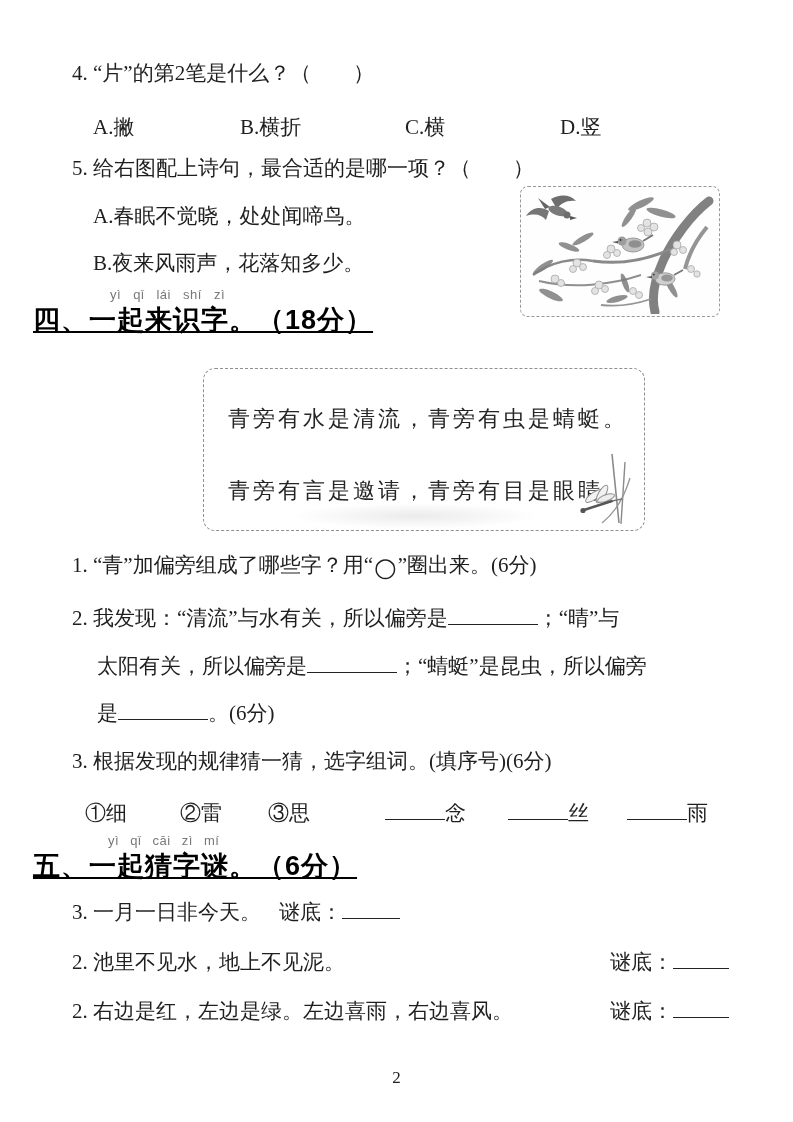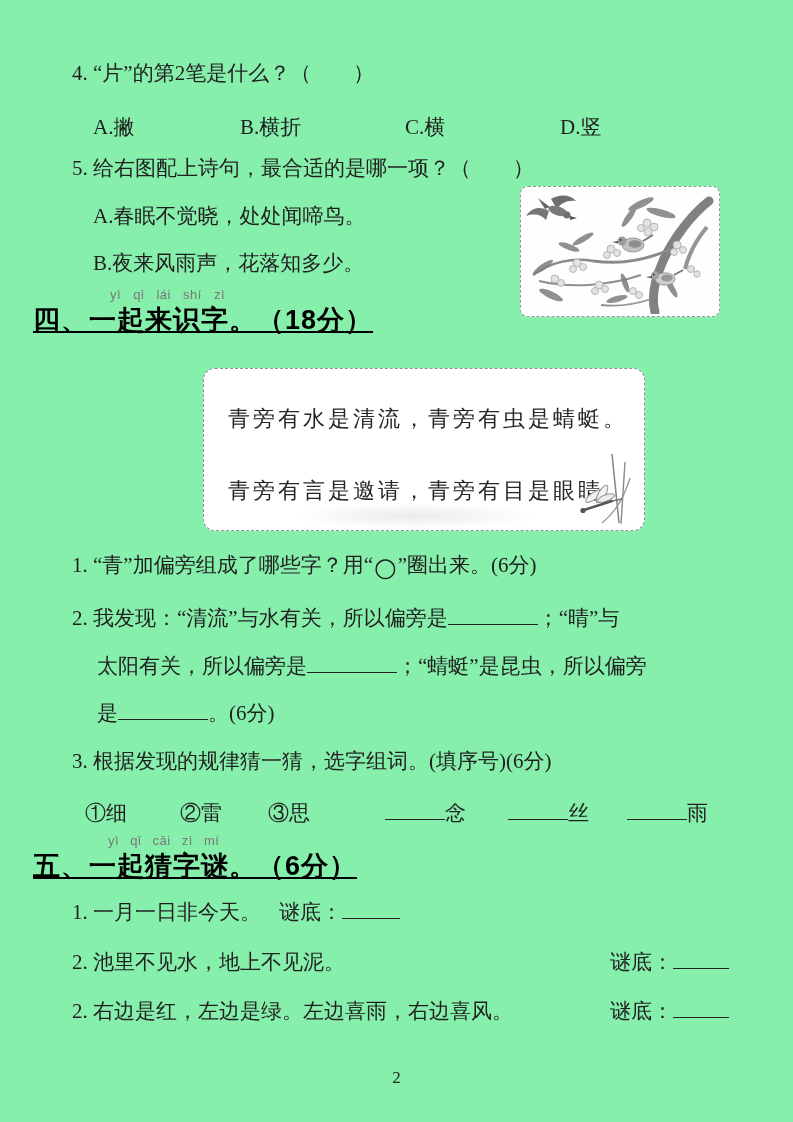--- a/index.html
+++ b/index.html
@@ -1,17 +1,17 @@
 <!DOCTYPE html>
 <html><head>
 <meta charset="utf-8">
 <style>
   html,body{margin:0;padding:0;background:#e8e8e8;}
   .sheet{
-    position:relative;width:793px;height:1122px;background:#86efac;
+    position:relative;width:793px;height:1122px;background:#ffffff;
     font-family:"Liberation Serif",serif;color:#1f1f1f;overflow:hidden;
     margin:0 auto;
   }
   .line{position:absolute;font-size:21px;line-height:1.3;white-space:nowrap;}
   .opt{position:absolute;font-size:21px;white-space:nowrap;}
   .heading{
     position:absolute;font-family:"Liberation Sans",sans-serif;font-weight:bold;
     font-size:27px;color:#000;white-space:nowrap;letter-spacing:1px;text-decoration:underline;
   }
   .pinyin{
@@ -186,21 +186,21 @@
     <span class="blank" style="width:60px"></span><span>丝</span>
   </div>
   <div class="opt" style="left:627px;top:799px">
     <span class="blank" style="width:60px"></span><span>雨</span>
   </div>
 
   <div class="pinyin" style="left:108px;top:833px;word-spacing:7px">yì qǐ cāi zì mí</div>
   <div class="heading" style="left:33px;top:848px">五、一起猜字谜。（6分）</div>
 
   <div class="line" style="left:72px;top:899px">
-    <span>1. 一月一日非今天。</span><span style="display:inline-block;width:18px"></span><span>谜底：</span><span class="blank" style="width:58px"></span>
+    <span>3. 一月一日非今天。</span><span style="display:inline-block;width:18px"></span><span>谜底：</span><span class="blank" style="width:58px"></span>
   </div>
   <div class="line" style="left:72px;top:949px">
     <span>2. 池里不见水，地上不见泥。</span>
   </div>
   <div class="line" style="left:610px;top:949px">
     <span>谜底：</span><span class="blank" style="width:56px"></span>
   </div>
   <div class="line" style="left:72px;top:998px">
     <span>2. 右边是红，左边是绿。左边喜雨，右边喜风。</span>
   </div>

